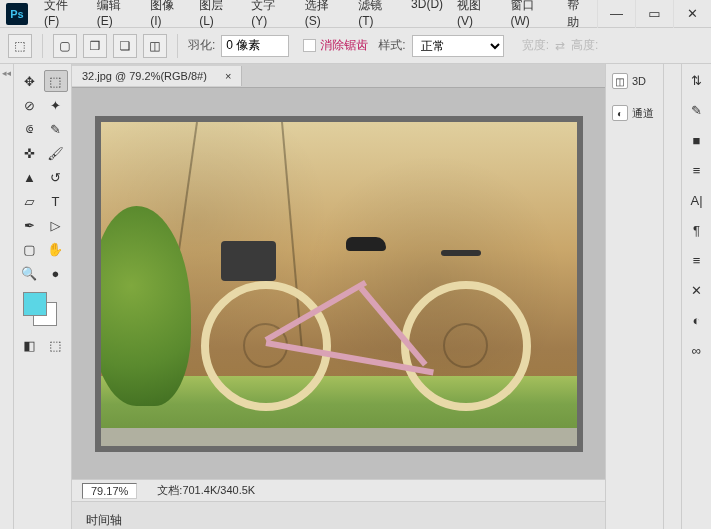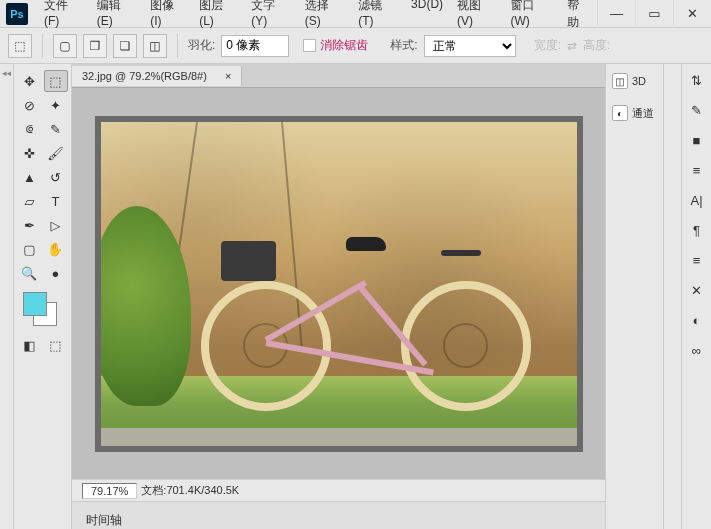--- a/index.html
+++ b/index.html
@@ -42,21 +42,21 @@
 .wheel { position:absolute; bottom:0; width:130px; height:130px; border:8px solid #e8d9a8; border-radius:50%; }
 .wheel.rear{ left:0; } .wheel.front{ right:0; }
 .wheel::before { content:""; position:absolute; inset:30%; border:2px solid rgba(0,0,0,0.2); border-radius:50%; }
 .frame { position:absolute; background:#d9a2b5; height:6px; transform-origin:left center; }
 .f1{ left:65px; bottom:68px; width:115px; transform:rotate(-30deg); }
 .f2{ left:65px; bottom:65px; width:170px; transform:rotate(10deg); }
 .f3{ left:160px; bottom:120px; width:100px; transform:rotate(50deg); }
 .seat { position:absolute; left:145px; bottom:160px; width:40px; height:14px; background:#222; border-radius:6px 10px 4px 4px; }
 .handlebar { position:absolute; right:50px; bottom:155px; width:40px; height:6px; background:#333; border-radius:3px; }
 .basket { position:absolute; left:20px; bottom:130px; width:55px; height:40px; background:#3a3a3a; border-radius:4px; }
-.status { height: 22px; background: #e8e8e8; display: flex; align-items: center; padding: 0 10px; font-size: 11px; gap: 4px; border-top: 1px solid #ccc; }
+.status { height: 22px; background: #e8e8e8; display: flex; align-items: center; padding: 0 10px; font-size: 11px; gap: 20px; border-top: 1px solid #ccc; }
 .status .zoom { border: 1px inset #ccc; padding: 1px 8px; background:#fff; }
 .bottom-panel { height: 28px; background: #e0e0e0; display: flex; align-items: flex-end; padding: 0 14px; font-size: 12px; border-top: 1px solid #ccc; }
 .right-strip { width: 18px; background: #e8e8e8; border-left: 1px solid #ccc; }
 .right-panels { width: 58px; background: #e8e8e8; border-left: 1px solid #ccc; padding: 6px 4px; display: flex; flex-direction: column; gap: 10px; font-size: 11px; }
 .rp-item { display: flex; align-items: center; gap: 4px; padding: 3px 2px; }
 .rp-icon { width: 16px; height: 16px; border: 1px solid #aaa; border-radius: 2px; background:#fff; display:flex; align-items:center; justify-content:center; font-size:10px; }
 .right-tools { width: 30px; background: #e8e8e8; border-left: 1px solid #ccc; padding: 6px 2px; display: flex; flex-direction: column; gap: 10px; align-items: center; }
 .rt { width: 20px; height: 20px; display:flex; align-items:center; justify-content:center; font-size:13px; }
 </style>
 </head>
@@ -88,21 +88,21 @@
   <div class="opt-btn">⬚</div>
   <div class="opt-sep"></div>
   <div class="opt-btn">▢</div>
   <div class="opt-btn">❐</div>
   <div class="opt-btn">❏</div>
   <div class="opt-btn">◫</div>
   <div class="opt-sep"></div>
   <span class="opt-label">羽化:</span>
   <input class="opt-input" style="width: 68px;" value="0 像素">
   <span style="margin-left:8px"><span class="chk"></span><span class="opt-label" style="color:#be185d">消除锯齿</span></span>
-  <span class="opt-label" style="margin-left:16px">样式:</span>
+  <span class="opt-label" style="margin-left:4px">样式:</span>
   <select class="opt-select" style="width:92px"><option>正常</option></select>
   <span class="opt-label" style="margin-left:12px;color:#bbb">宽度:</span>
   <span class="opt-label" style="color:#bbb">⇄</span>
   <span class="opt-label" style="color:#bbb">高度:</span>
 </div>
 
 <div class="main">
   <div class="left-strip">◂◂</div>
   <div class="toolbox">
     <div class="tool-row">

